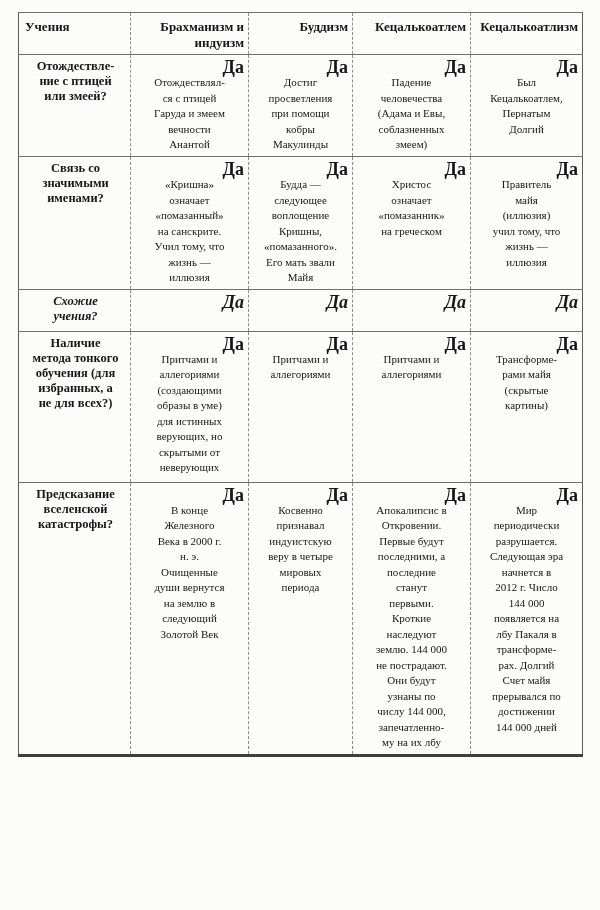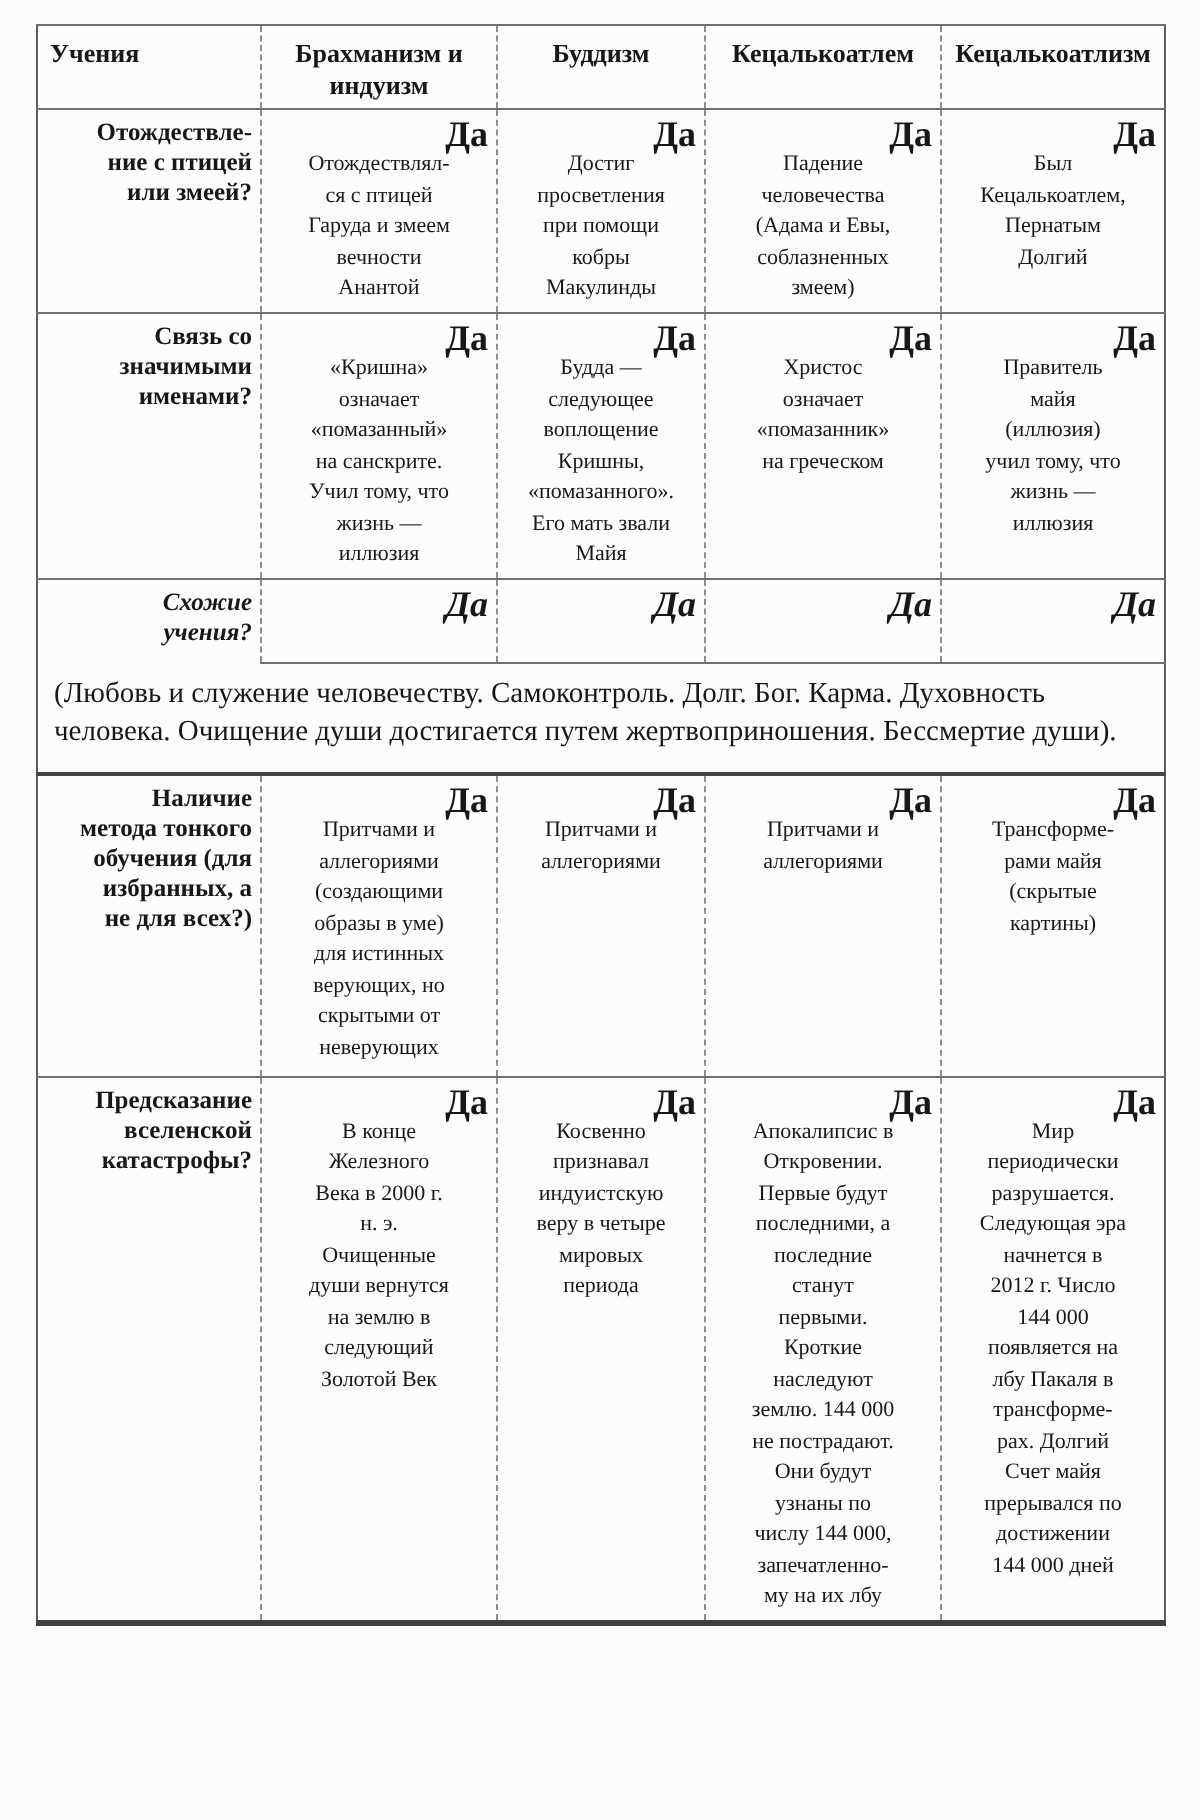--- a/index.html
+++ b/index.html
@@ -23,32 +23,32 @@
   th,td{
     border-top:1px solid #6f6f6f;
     border-bottom:1px solid #6f6f6f;
     border-left:1px dashed #8d8d8d;
     border-right:1px dashed #8d8d8d;
     vertical-align:top;
     padding:4px 4px 3px 4px;
     overflow:hidden;
   }
   th.label,td.label{
-    text-align:right;
+    text-align:center;
     font-weight:bold;
     font-size:12.5px;
     line-height:15px;
     padding-left:6px;
     white-space:pre-line;
   }
   th.colhead{
     font-weight:bold;
     font-size:13px;
     line-height:16px;
-    text-align:center;
+    text-align:right;
     white-space:pre-line;
     padding-top:6px;
   }
   th.colhead.first{text-align:left;vertical-align:top;}
   .yes{
     font-weight:bold;
     font-size:18px;
     line-height:16px;
     text-align:right;
   }
@@ -189,23 +189,20 @@
         <div class="yes">Да</div>
       </td>
       <td>
         <div class="yes">Да</div>
       </td>
       <td>
         <div class="yes">Да</div>
       </td>
     </tr>
 
-    <tr class="nrow">
-      <td class="note" colspan="5">(Любовь и служение человечеству. Самоконтроль. Долг. Бог. Карма. Духовность человека. Очищение души достигается путем жертвоприношения. Бессмертие души).</td>
-    </tr>
 
     <tr class="r4">
       <td class="label">Наличие
 метода тонкого
 обучения (для
 избранных, а
 не для всех?)</td>
       <td>
         <div class="yes">Да</div>
         <div class="detail">Притчами и

